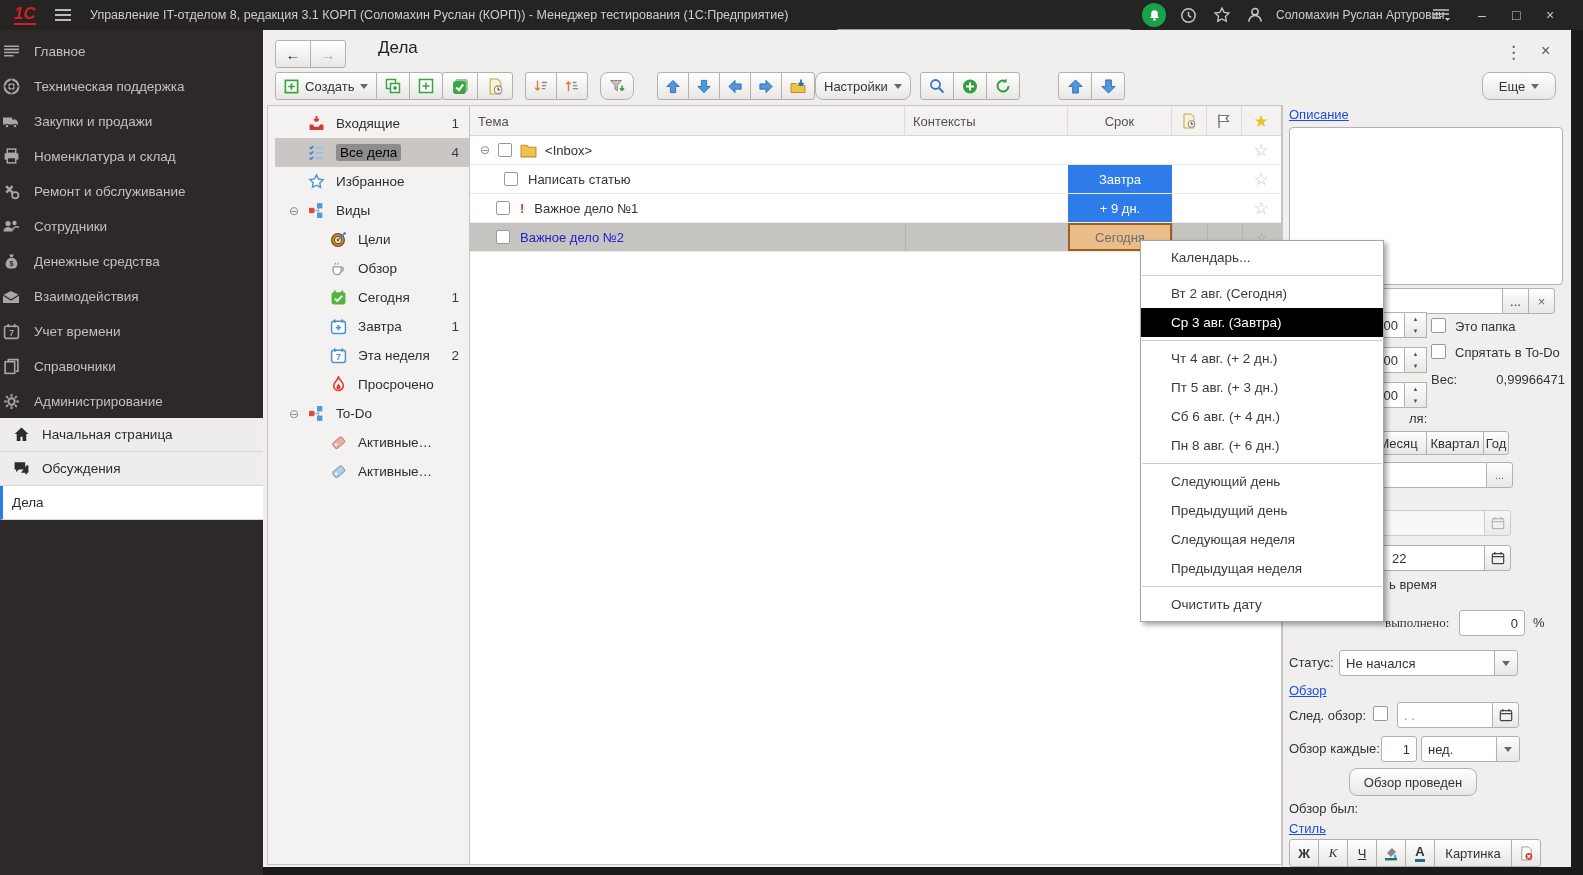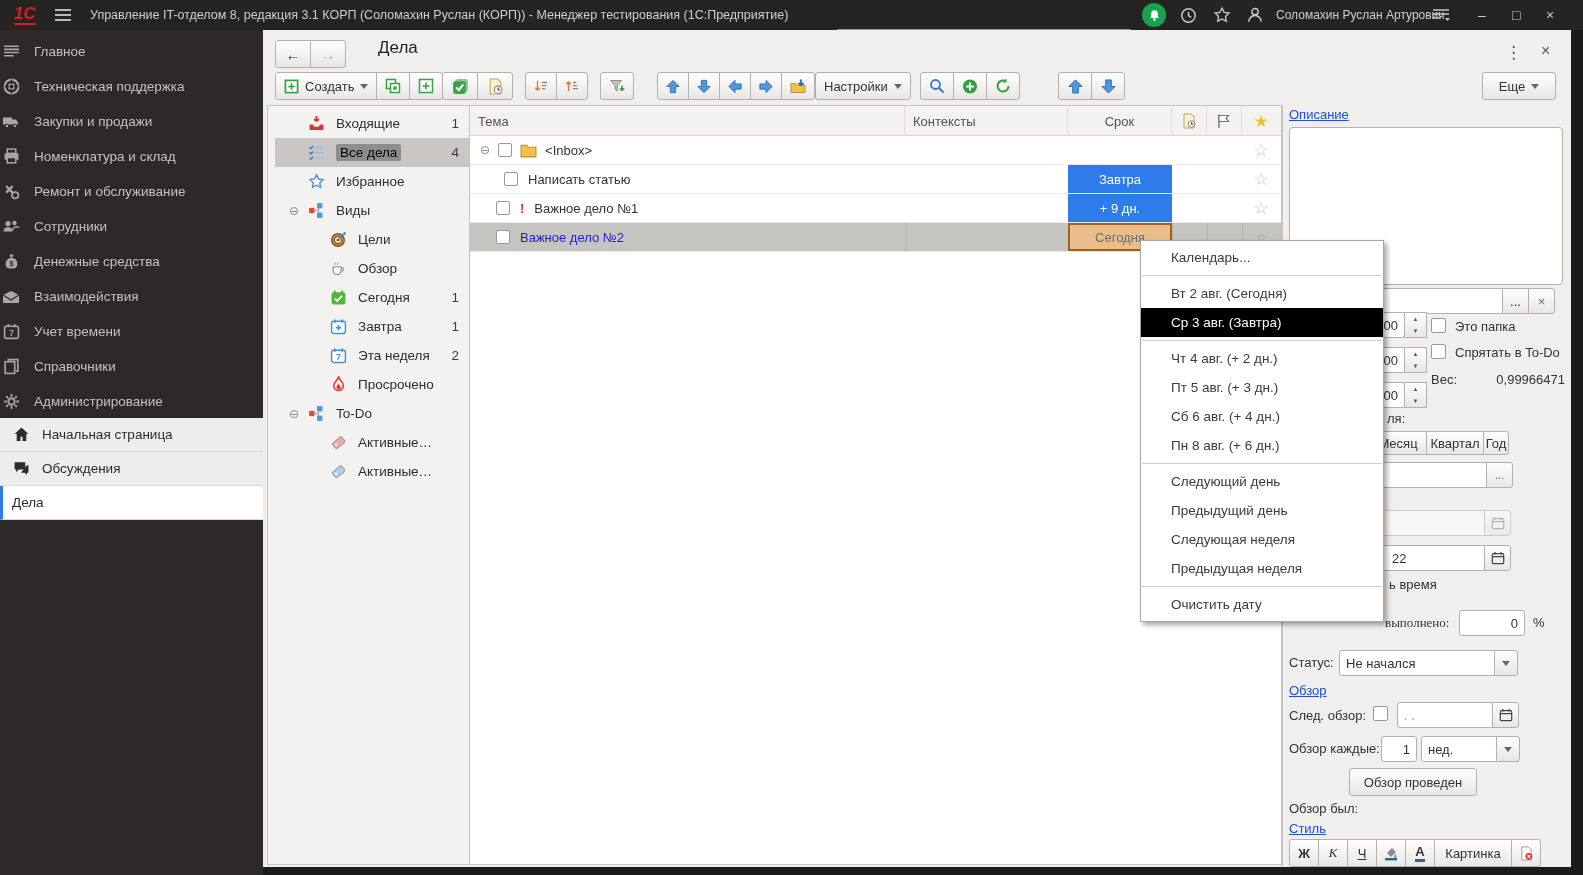--- a/index.html
+++ b/index.html
@@ -19,21 +19,21 @@
   .sb-item{height:35px;display:flex;align-items:center;gap:14px;padding-left:2px;color:#c3c1bf;font-size:13.5px;}
   .sb-ico{width:18px;height:18px;flex:0 0 18px;display:flex;align-items:center;justify-content:center;}
   #sb-bottom{position:absolute;left:0;top:388px;width:263px;background:#efedeb;}
   .sbb-item{height:34px;display:flex;align-items:center;gap:12px;padding-left:12px;color:#2c2c2c;border-bottom:1px solid #d9d7d5;font-size:13.5px;background:#efedeb;}
   .sbb-item.active{background:#fff;border-left:3px solid #2d7ce9;padding-left:9px;border-bottom:1px solid #d9d7d5;}
   
   #main{position:absolute;left:263px;top:30px;width:1308px;height:837px;background:#f1efed;}
   .navbtn{width:36px;height:26px;background:linear-gradient(#fefefe,#e9e7e4);border:1px solid #b3b0ad;border-radius:3px;display:flex;align-items:center;justify-content:center;font-size:15px;color:#444;}
   .navbtn.dis{color:#aaa;}
   #pgtitle{position:absolute;left:115px;top:8px;font-size:17px;color:#222;}
-  .btn{height:28px;background:linear-gradient(#fefefe,#e9e7e4);border:1px solid #b3b0ad;border-radius:3px;display:flex;align-items:center;justify-content:center;gap:6px;padding:0 8px;color:#333;}
+  .btn{height:28px;background:linear-gradient(#fefefe,#e9e7e4);border:1px solid #b3b0ad;border-radius:8px;display:flex;align-items:center;justify-content:center;gap:6px;padding:0 8px;color:#333;}
   .seg{position:absolute;display:flex;}
   .seg .btn{border-radius:0;margin-left:-1px;}
   .seg .btn:first-child{border-radius:3px 0 0 3px;margin-left:0;}
   .seg .btn:last-child{border-radius:0 3px 3px 0;}
   .tri-dn{width:0;height:0;border-left:4px solid transparent;border-right:4px solid transparent;border-top:5px solid #666;display:inline-block;}
   
   .panel{position:absolute;border:1px solid #c6c3c0;}
   #treepanel{left:4px;top:75px;width:203px;height:760px;background:#f4f2f0;padding-left:7px;}
   #tablepanel{left:207px;top:75px;width:812px;height:760px;background:#fff;border-left:none;}
   #details{left:1019px;top:75px;width:289px;height:762px;background:#f1efed;border:none;border-left:1px solid #c6c3c0;}
@@ -639,21 +639,21 @@
           </div>
       </div>
 
       <span class="ckb abs" style="left:148px;top:213px;"></span>
       <span class="abs" style="left:172px;top:214px;">Это папка</span>
       <span class="ckb abs" style="left:148px;top:239px;"></span>
       <span class="abs" style="left:172px;top:240px;">Спрятать в To-Do</span>
       <span class="abs" style="left:148px;top:267px;">Вес:</span>
       <span class="abs" style="left:196px;top:267px;width:86px;text-align:right;">0,99966471</span>
 
-      <span class="abs" style="left:104px;top:306px;">ля:</span>
+      <span class="abs" style="left:104px;top:306px;padding-left:22px;">ля:</span>
       <div class="abs" style="left:86px;top:326px;display:flex;">
         <div class="sqbtn" style="width:58px;height:24px;border-radius:3px 0 0 3px;">Месяц</div>
         <div class="sqbtn" style="width:58px;height:24px;margin-left:-1px;">Квартал</div>
         <div class="sqbtn" style="width:26px;height:24px;margin-left:-1px;border-radius:0 3px 3px 0;">Год</div>
       </div>
 
       <div class="abs" style="left:20px;top:357px;display:flex;">
         <div class="inp" style="width:184px;border-radius:3px 0 0 3px;"></div>
         <div class="sqbtn" style="width:27px;height:26px;margin-left:-1px;border-radius:0 3px 3px 0;font-size:11px;color:#666;">...</div>
       </div>

